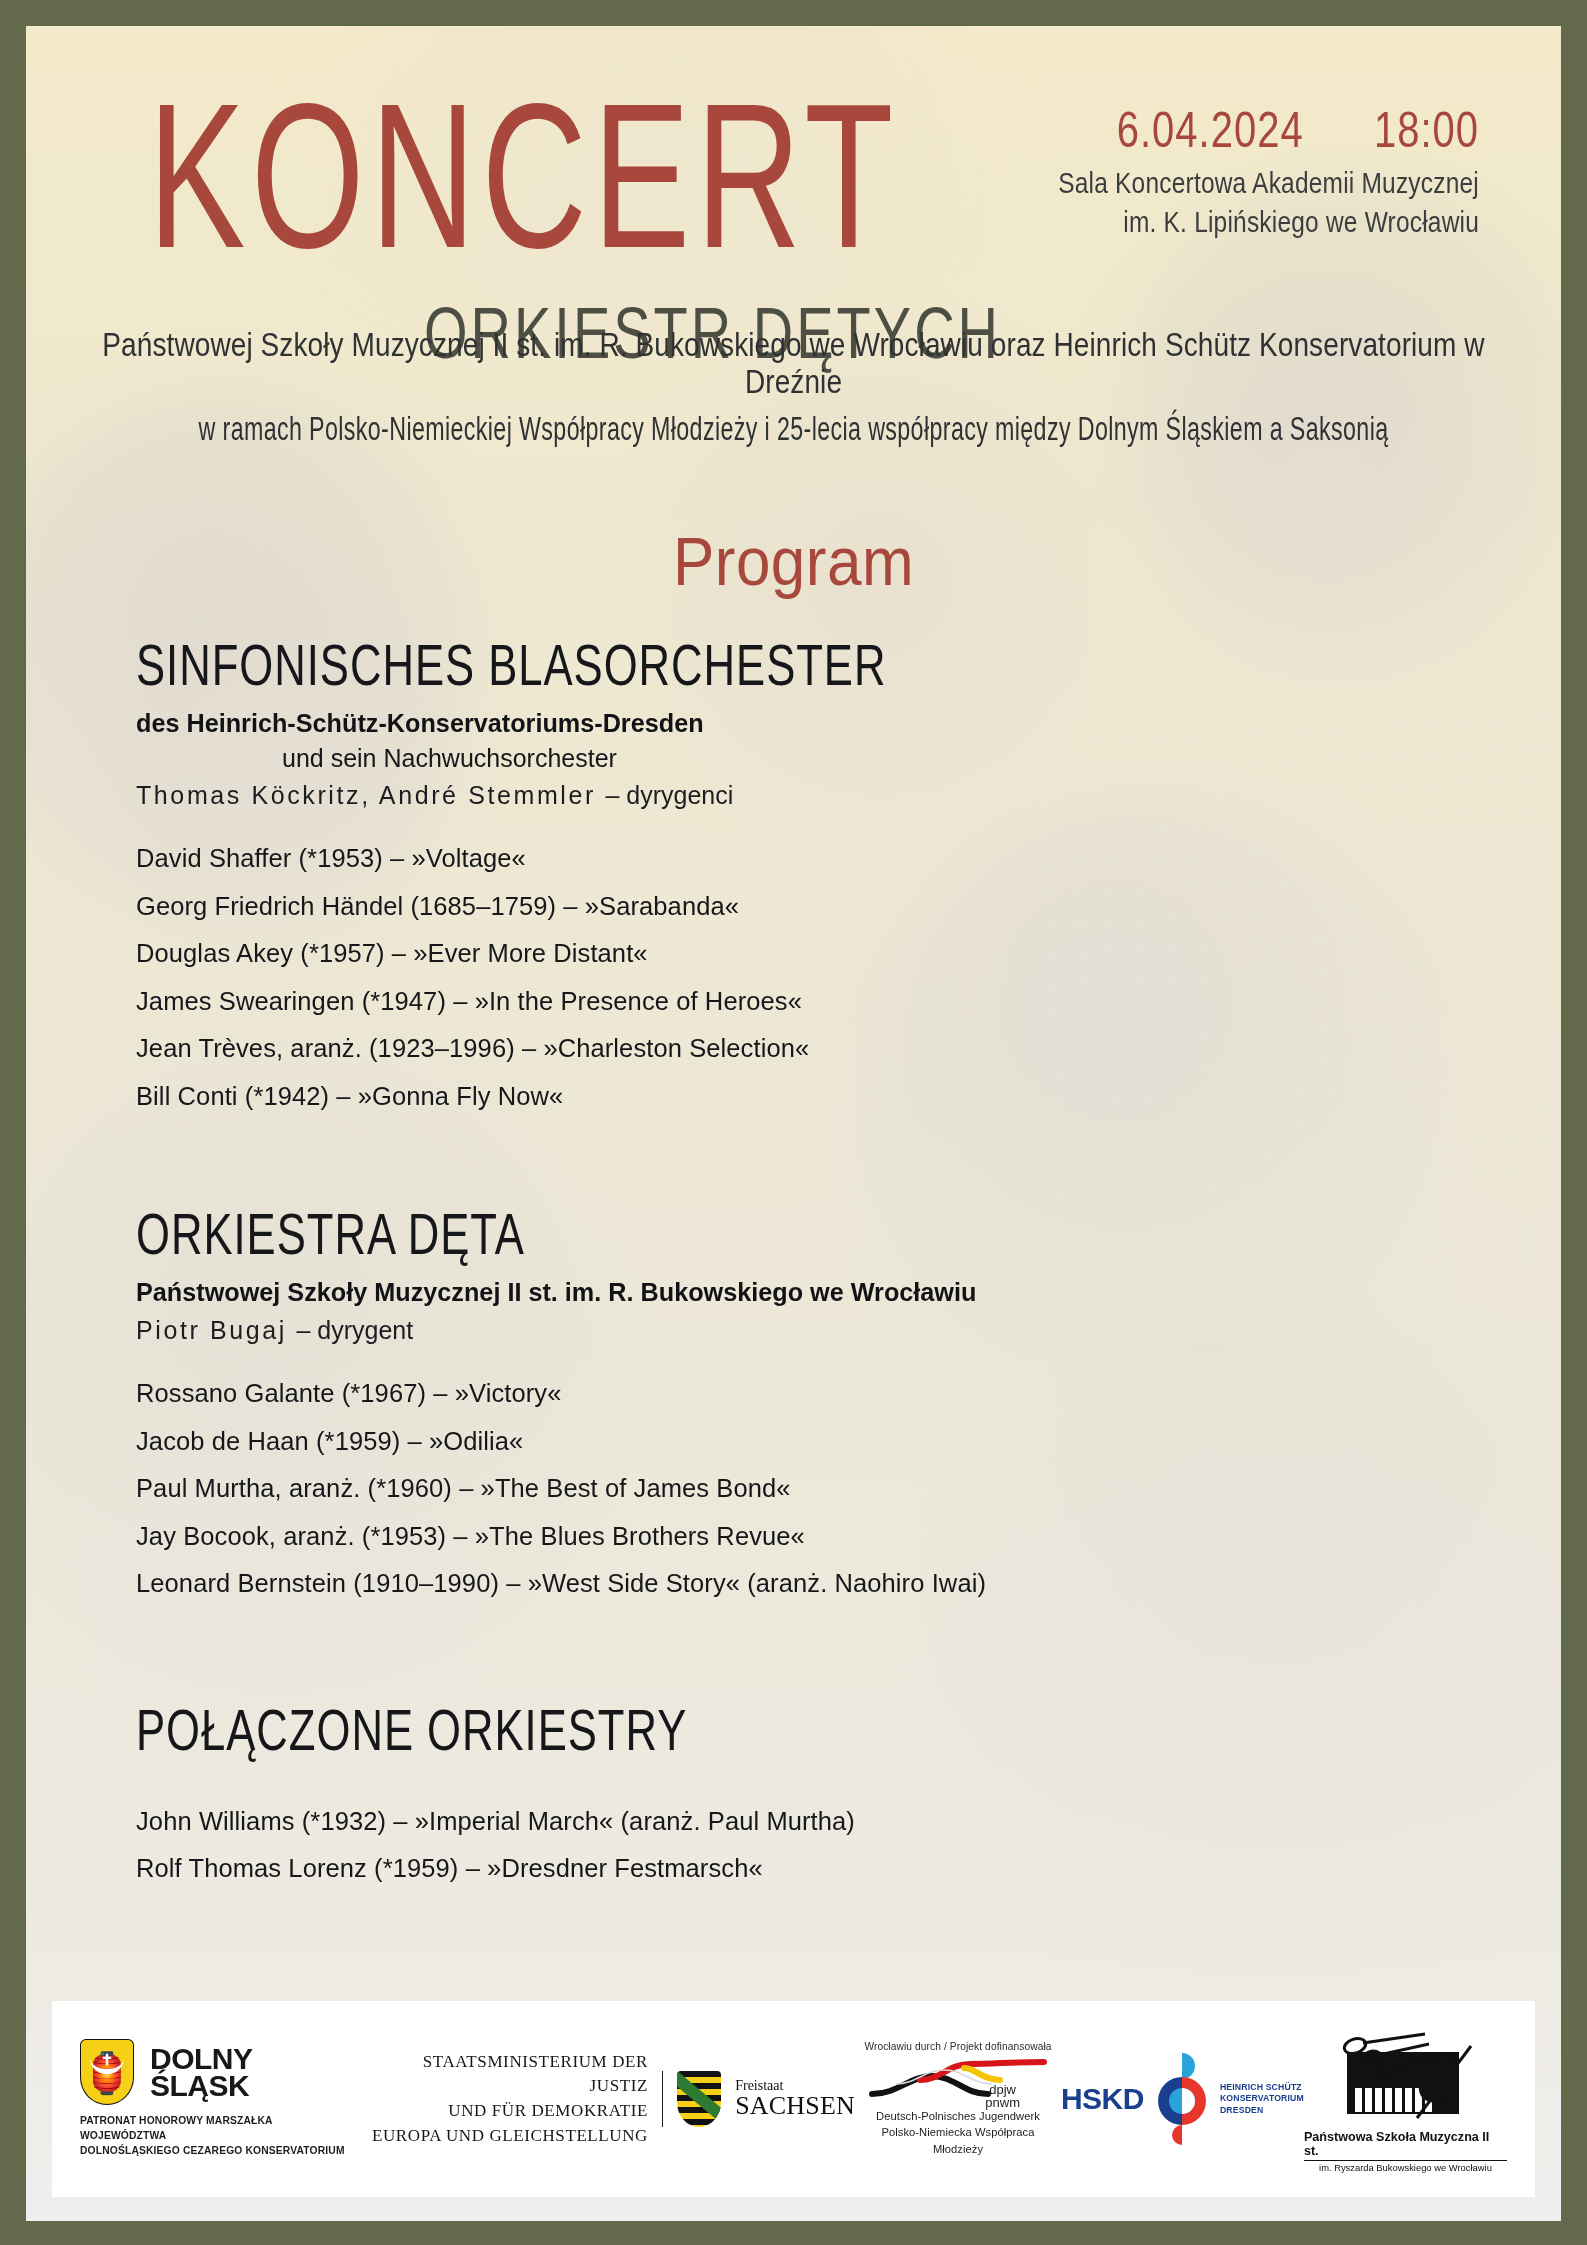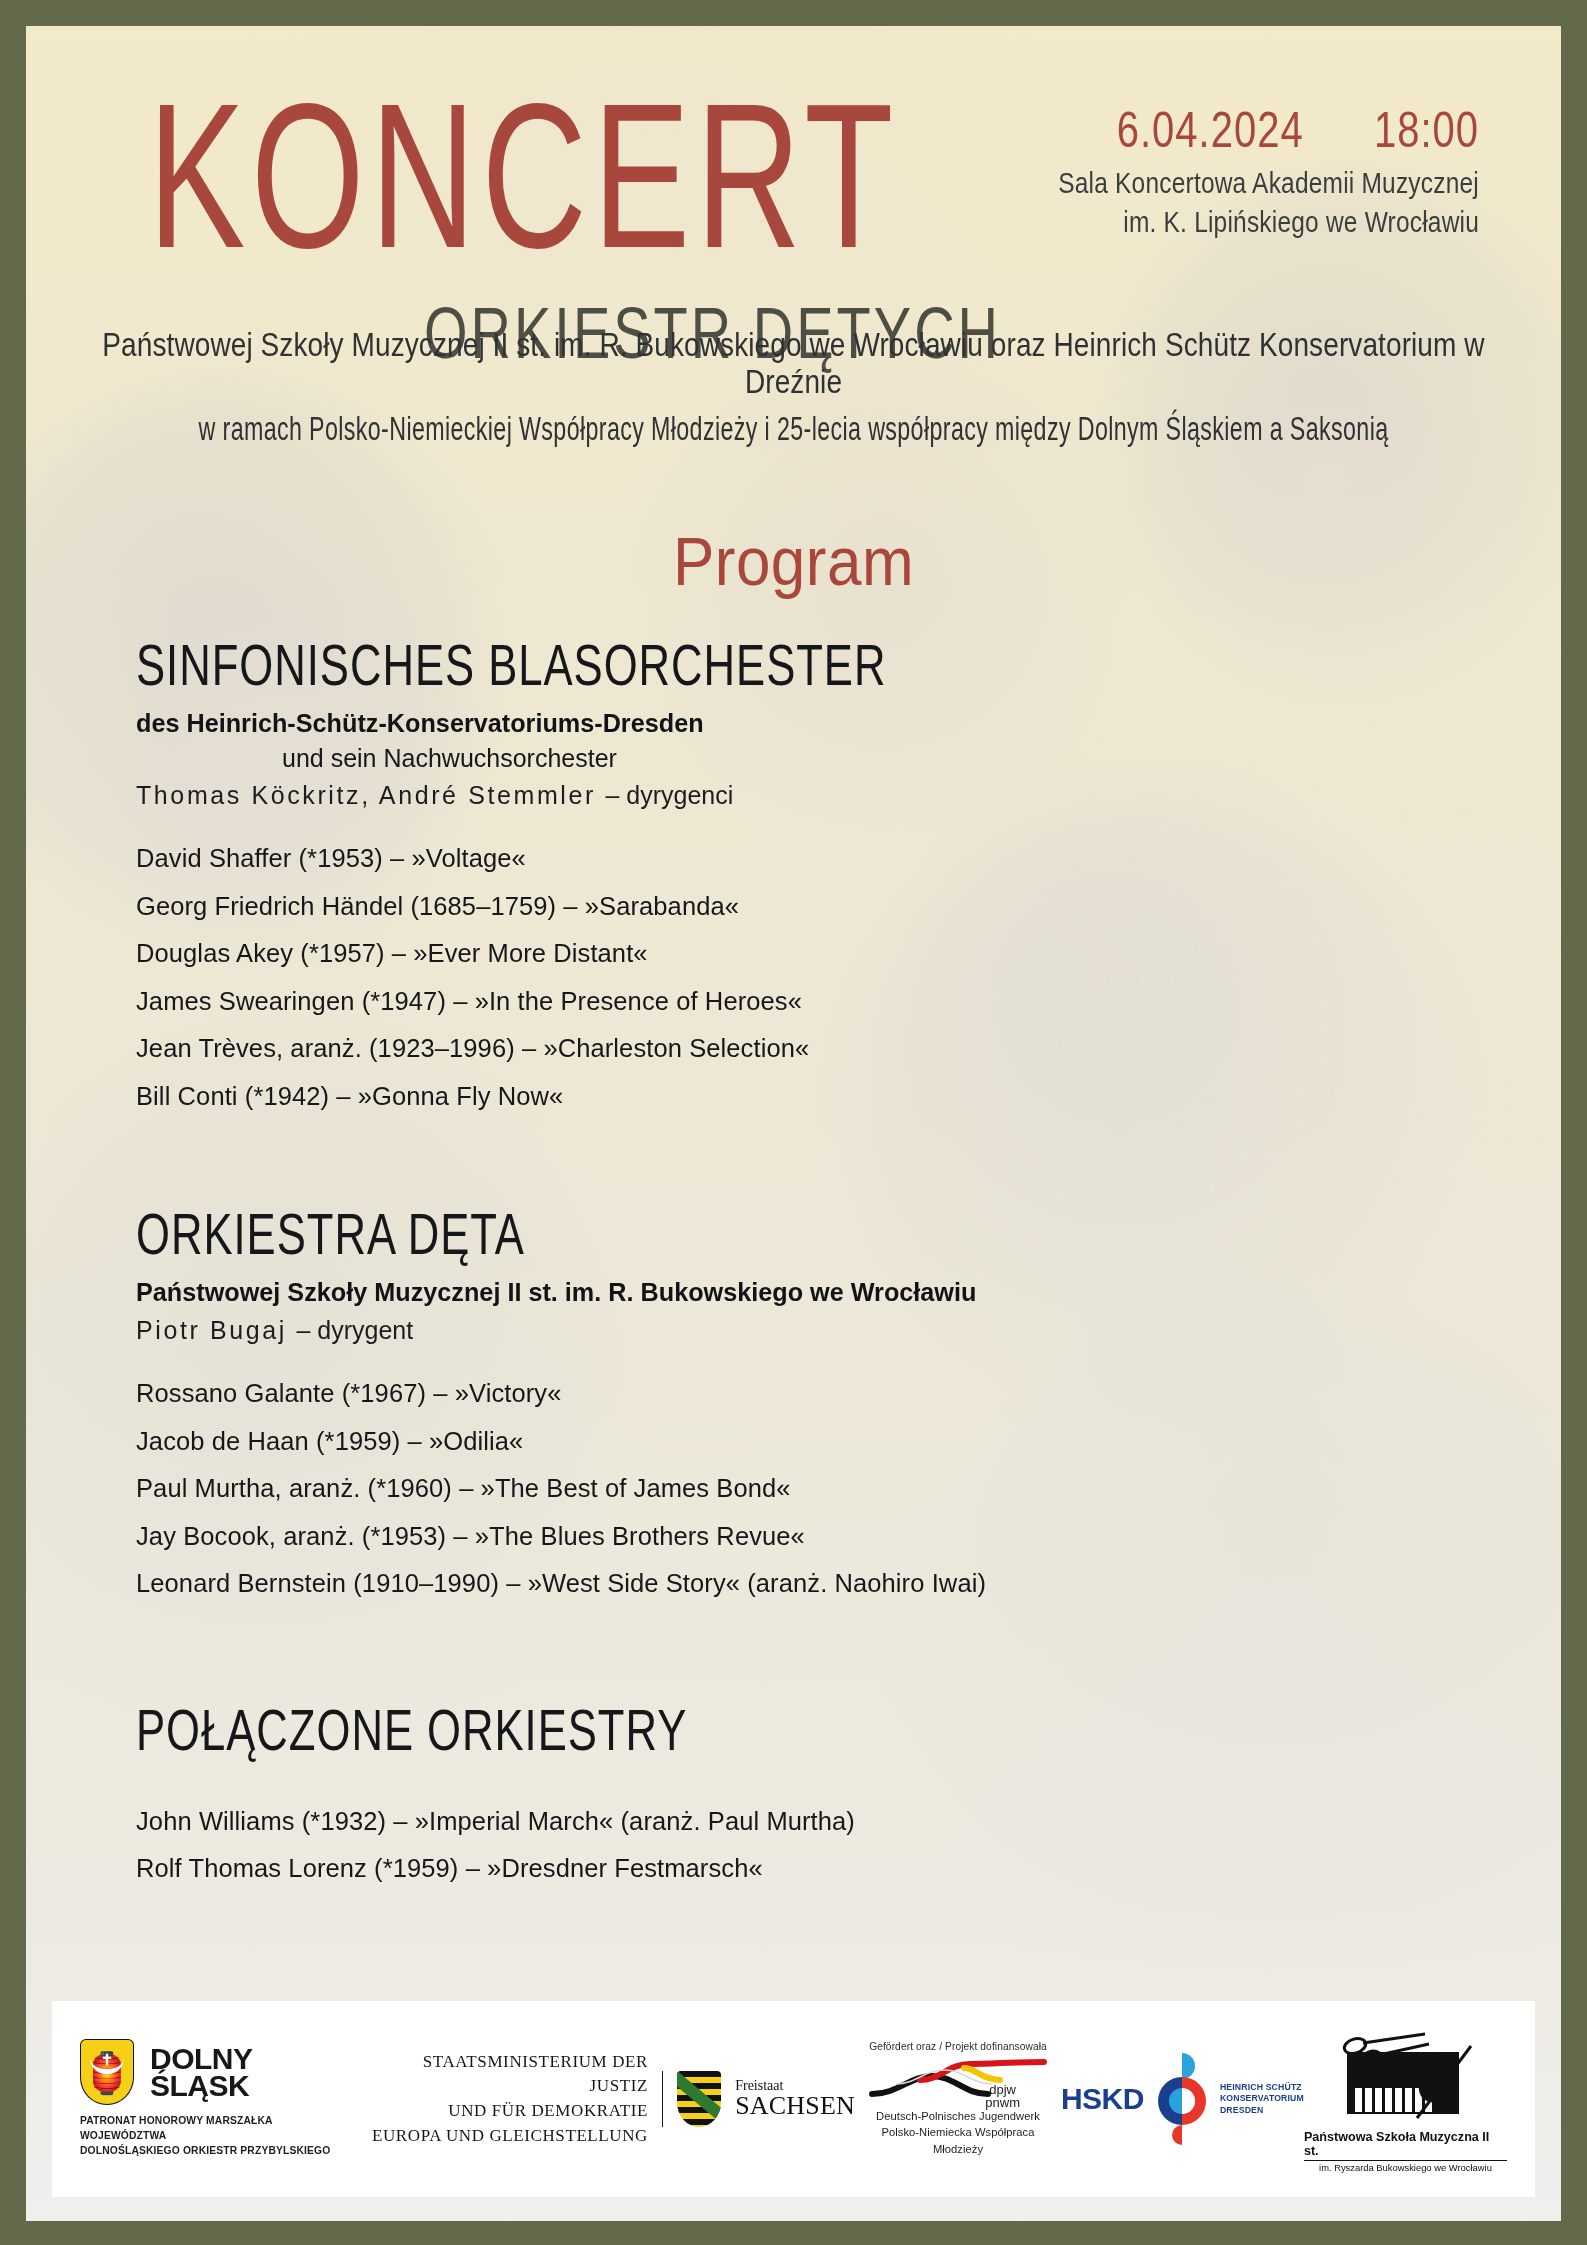--- a/index.html
+++ b/index.html
@@ -425,40 +425,40 @@
             <div class="moon"></div>
             <div class="cross">✝</div>
           </div>
           <div id="ds-wordmark">
             <div>DOLNY</div>
             <div>ŚLĄSK</div>
           </div>
         </div>
         <div id="ds-caption">
           <div>PATRONAT HONOROWY MARSZAŁKA WOJEWÓDZTWA</div>
-          <div>DOLNOŚLĄSKIEGO ORKIESTR PRZYBYLSKIEGO</div>
+          <div>DOLNOŚLĄSKIEGO CEZAREGO KONSERVATORIUM</div>
         </div>
       </div>
 
       <div class="logo" id="logo-sachsen">
         <div id="sachsen-text">
           <div>STAATSMINISTERIUM DER JUSTIZ</div>
           <div>UND FÜR DEMOKRATIE</div>
           <div>EUROPA UND GLEICHSTELLUNG</div>
         </div>
         <div id="sachsen-divider"></div>
         <div id="sachsen-crest"></div>
         <div id="sachsen-name">
           <div class="fr">Freistaat</div>
           <div class="sa">SACHSEN</div>
         </div>
       </div>
 
       <div class="logo" id="logo-dpjw">
-        <div id="dpjw-funded">Gefördert oraz / Projekt dofinansowała</div>
+        <div id="dpjw-funded">Wrocławiu durch / Projekt dofinansowała</div>
         <div id="dpjw-mark">
           <svg width="180" height="50" viewBox="0 0 180 50" aria-hidden="true">
             <path d="M4 40 C30 40 42 22 64 22 C86 22 96 40 120 40" fill="none" stroke="#111" stroke-width="6" stroke-linecap="round"></path>
             <path d="M52 26 C72 26 80 10 102 10 C128 10 140 8 176 8" fill="none" stroke="#d7141a" stroke-width="6" stroke-linecap="round"></path>
             <path d="M96 14 C108 14 114 26 132 26" fill="none" stroke="#f5c400" stroke-width="6" stroke-linecap="round"></path>
             <path d="M28 30 C48 30 56 16 76 16 C96 16 104 30 124 30" fill="none" stroke="#d9d9d9" stroke-width="1.6"></path>
           </svg>
           <div id="dpjw-abbr">
             <div>dpjw</div>
             <div>pnwm</div>

